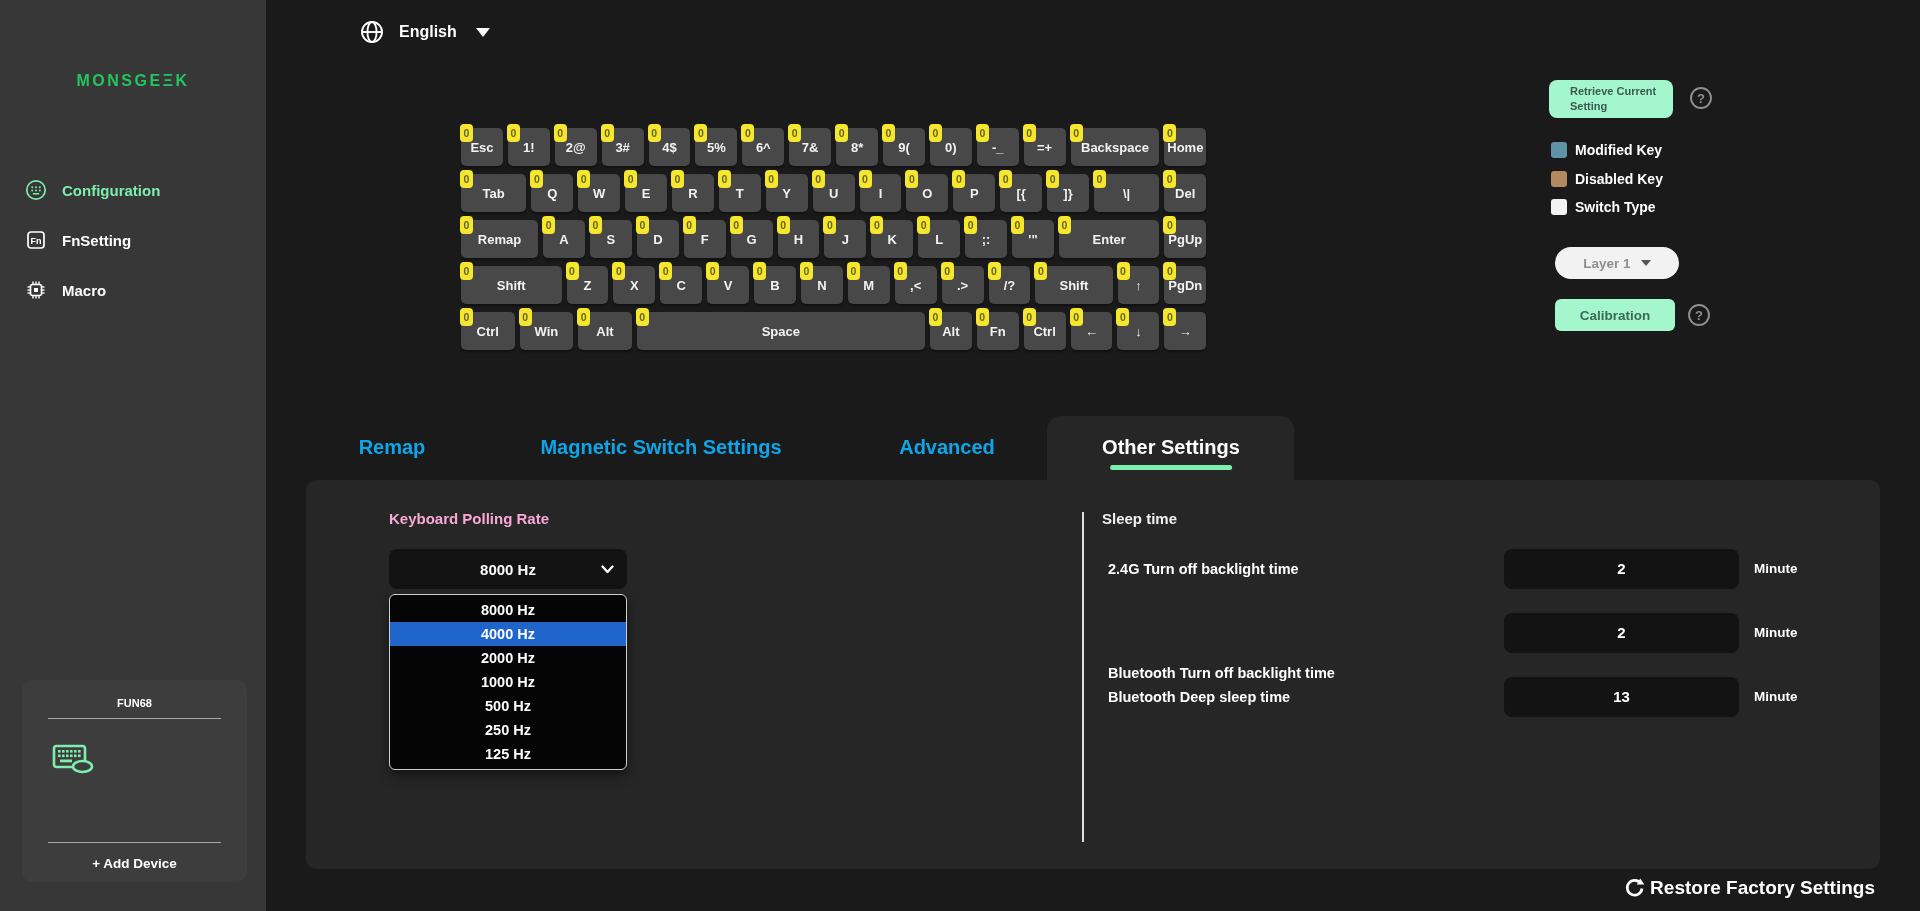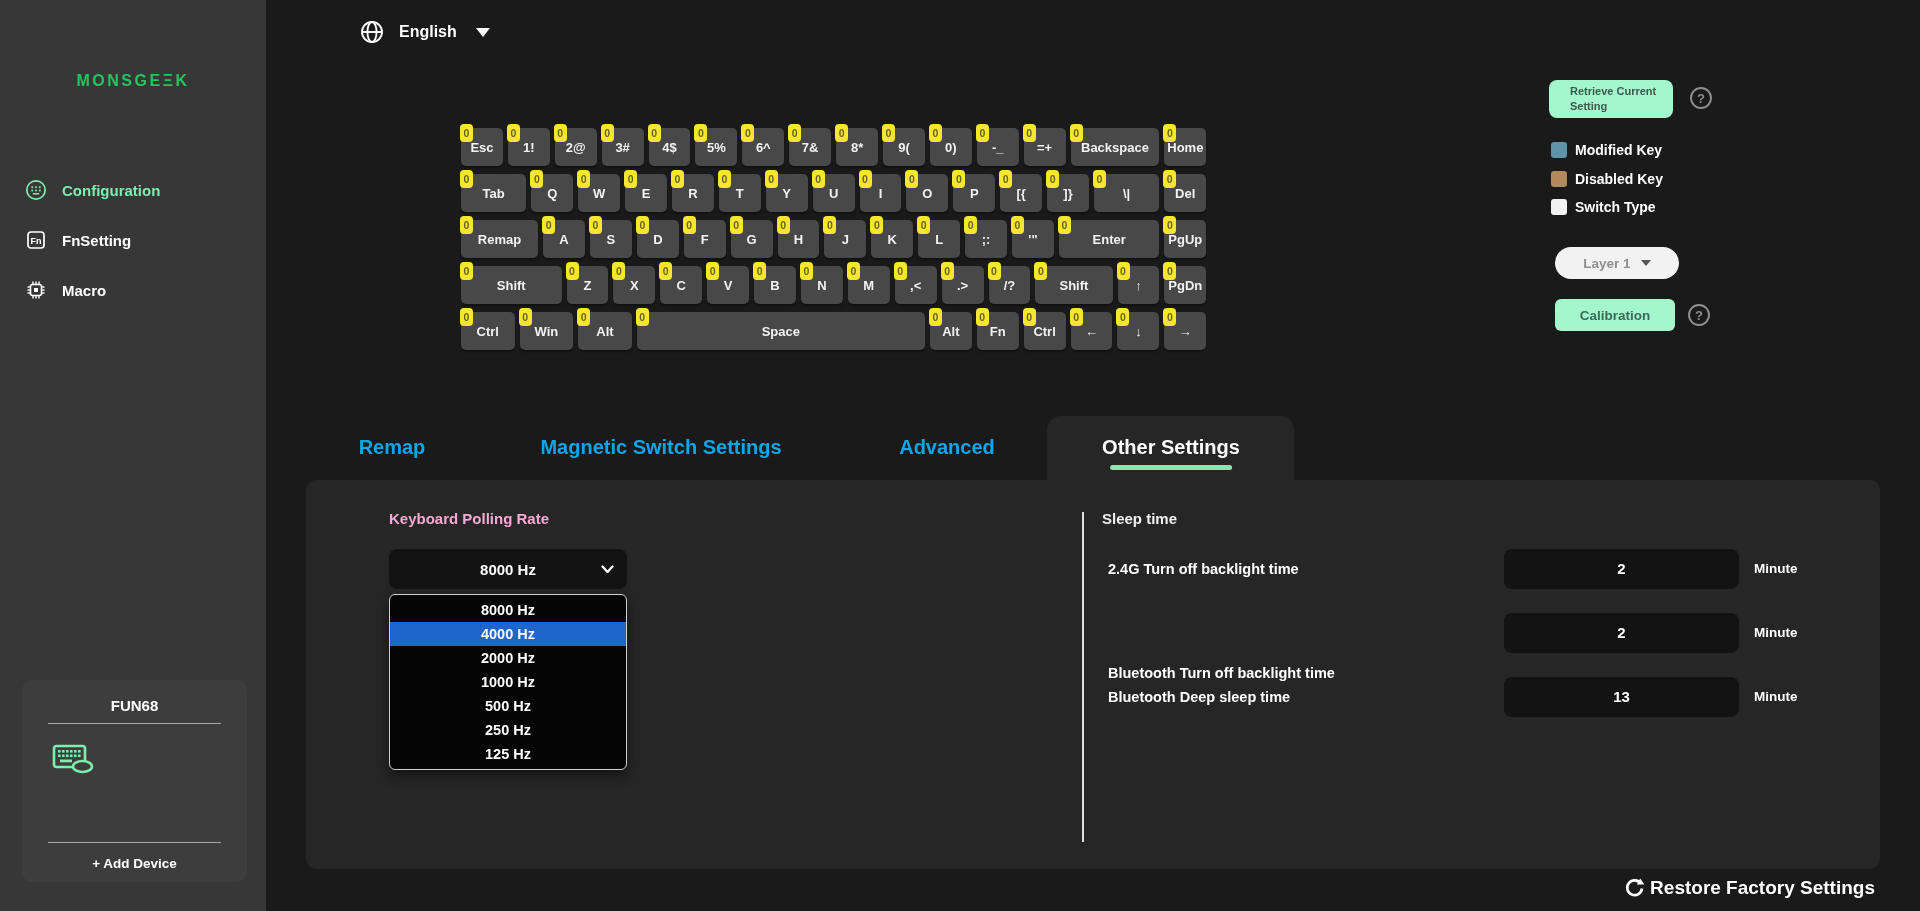--- a/index.html
+++ b/index.html
@@ -15,21 +15,21 @@
   .sidebar { position:absolute; left:0; top:0; width:266px; height:911px; background:#373737; }
   .logo { position:absolute; top:72px; left:0; width:100%; text-align:center;
           font-size:16px; font-weight:bold; letter-spacing:2.5px; color:#22c55e; }
   .menu { position:absolute; top:165px; left:0; right:0; }
   .menu-item { display:flex; align-items:center; height:50px; padding-left:25px; gap:15px;
                font-size:15px; font-weight:bold; color:#fdfdfd; cursor:pointer; }
   .menu-item.active { color:#7deead; }
   .menu-icon { width:22px; height:22px; display:inline-flex; }
   .device-panel { position:absolute; left:22px; top:680px; width:225px; height:202px;
                   background:#3d3d3d; border-radius:10px; }
-  .device-name { text-align:center; padding-top:17px; font-size:15px; font-weight:bold; }
+  .device-name { text-align:center; padding-top:17px; font-size:11px; font-weight:bold; }
   .device-divider { border:none; border-top:1px solid #a8a8a8; margin:9px 26px 0 26px; }
   .device-icon { position:absolute; left:30px; top:62px; }
   .device-divider-bottom { position:absolute; left:26px; right:26px; bottom:39px; border:none; border-top:1px solid #a8a8a8; }
   .add-device { position:absolute; bottom:11px; width:100%; text-align:center; font-size:13.5px; font-weight:bold; cursor:pointer; }
 
   
   .lang-bar { position:absolute; left:360px; top:20px; display:flex; align-items:center; gap:15px; cursor:pointer; }
   .lang-label { font-size:16px; font-weight:bold; }
   .lang-caret { width:0; height:0; border-left:7px solid transparent; border-right:7px solid transparent; border-top:9px solid #fff; margin-left:4px; }
 

